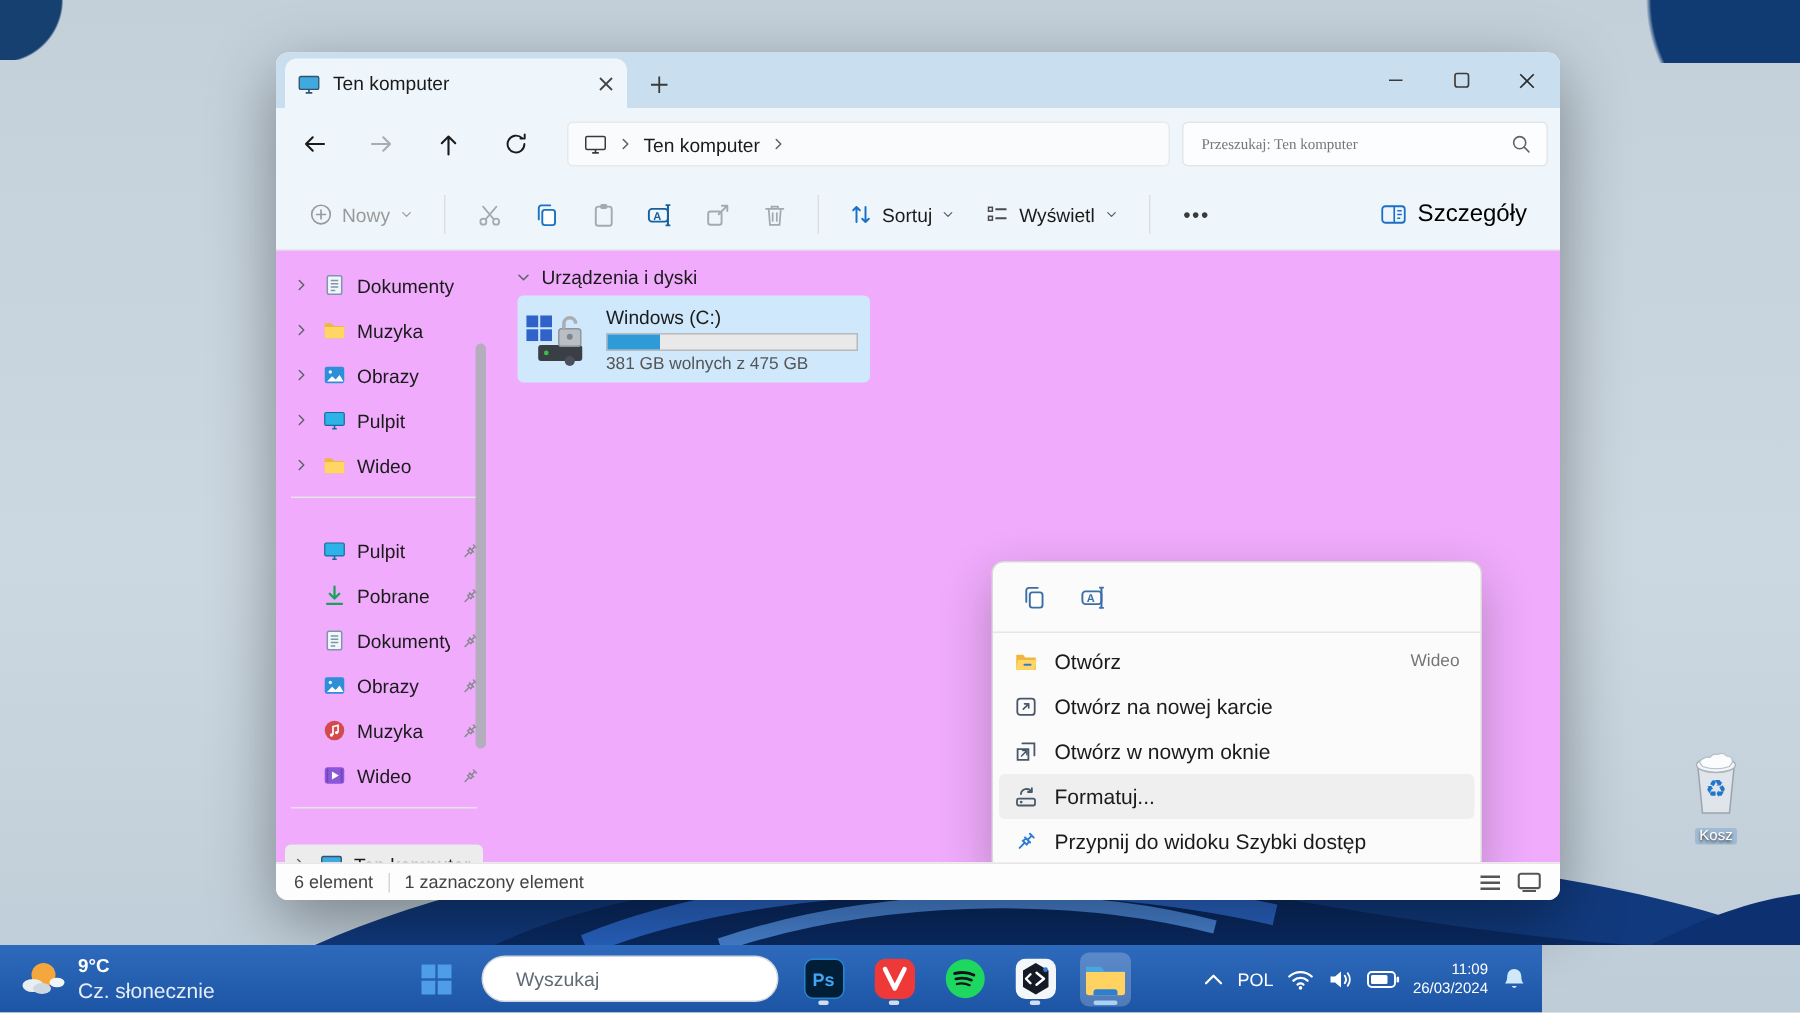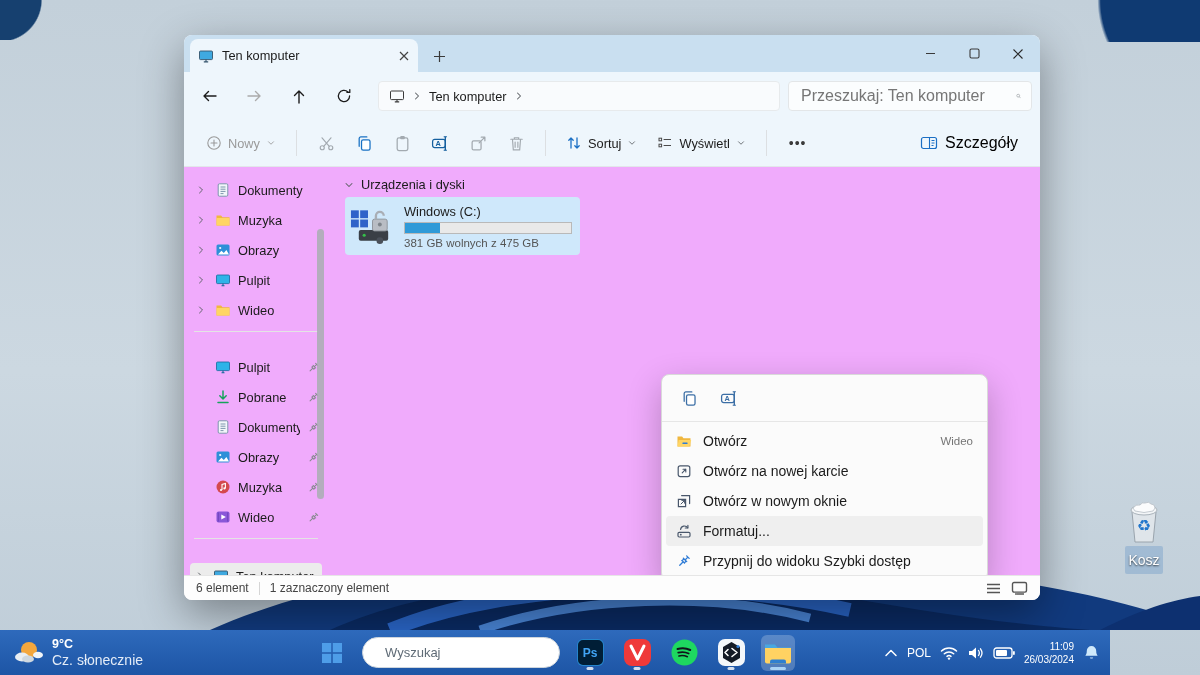--- a/index.html
+++ b/index.html
@@ -13,43 +13,43 @@
   
   .desktop{inset:0;background:linear-gradient(180deg,#c3d0da 0%,#ccd8e1 55%,#bfcdd8 100%)}
   .corner-tl{left:0;top:0;width:58px;height:40px;
     background:radial-gradient(circle at 0 0,#16406f 0%,#16406f 58%,rgba(22,64,111,0) 60%)}
   .corner-tr{right:0;top:0;width:160px;height:42px;
     background:radial-gradient(circle at 100% 0,#0f3a72 0%,#0f3a72 60%,rgba(15,58,114,0) 62%)}
   .bloom{left:150px;bottom:45px;width:1050px;height:90px}
 
   
   .bin{left:1118px;top:500px;width:52px;height:74px;text-align:center}
-  .bin-label{margin-top:2px;font-size:14px;color:#fff;text-shadow:0 1px 2px rgba(0,0,0,.7);
-    background:rgba(96,146,199,.35);border-radius:2px;display:inline-block;padding:6px 3px}
+  .bin-label{margin-top:8px;font-size:10px;color:#fff;text-shadow:0 1px 2px rgba(0,0,0,.7);
+    background:rgba(96,146,199,.35);border-radius:2px;display:inline-block;padding:0 3px}
 
   
   .window{left:184px;top:35px;width:856px;height:565px;border-radius:8px;overflow:hidden;
     background:#fdfdfd;box-shadow:0 14px 44px rgba(0,0,0,.38);}
   .tabbar{left:0;top:0;right:0;height:37px;background:#c9dff0}
   .tab{left:6px;top:4px;width:228px;height:33px;background:#eef6fc;border-radius:8px 8px 0 0;
     display:flex;align-items:center;padding:0 8px;box-sizing:border-box;gap:8px}
   .tab-title{font-size:12.8px;color:#1b1b1b;flex:1}
   .newtab{left:244px;top:10px;width:22px;height:22px;display:flex;align-items:center;justify-content:center;border-radius:4px}
   .winctl{top:0;right:0;height:37px;display:flex}
   .winctl>div{width:44px;height:100%;display:flex;align-items:center;justify-content:center}
 
   .navbar{left:0;top:37px;right:0;height:48px;background:#eef6fc}
   .navbtn{width:34px;height:34px;display:flex;align-items:center;justify-content:center;border-radius:4px}
   .crumbbar{left:194px;top:9px;width:402px;height:30px;background:#f9fbfd;border:1px solid #e7eaec;
     border-radius:4px;box-sizing:border-box;display:flex;align-items:center;gap:6px;padding:0 10px}
   .crumb-label{font-size:12.8px;color:#1b1b1b}
   .searchbox{left:604px;top:9px;width:244px;height:30px;background:#fbfdfe;border:1px solid #e3e6e8;
     border-radius:4px;box-sizing:border-box;display:flex;align-items:center;padding:0 10px;gap:6px}
-  .searchbox input{flex:1;border:0;outline:0;background:transparent;font-size:16px;color:#444;
-    font-family:Liberation Sans, sans-serif}
+  .searchbox input{flex:1;border:0;outline:0;background:transparent;font-size:10px;color:#444;
+    font-family:Liberation Serif, serif}
   .searchbox input::placeholder{color:#767676;opacity:1}
 
   .toolbar{left:0;top:85px;right:0;height:47px;background:#eef6fc;border-bottom:1px solid #e2e7ea;
     display:flex;align-items:center;padding:0 14px;box-sizing:border-box;gap:4px}
   .tbtn{display:flex;align-items:center;gap:6px;padding:6px 8px;border-radius:4px}
   .tbtn .lbl{font-size:12.8px;color:#1b1b1b}
   .tbtn.disabled .lbl{color:#9a9a9a}
   .tsep{width:1px;height:26px;background:#dcdfe2;margin:0 8px}
   .ticon{width:34px;height:32px;display:flex;align-items:center;justify-content:center;border-radius:4px}
   .tmore{font-size:14px;color:#3a3a3a;letter-spacing:1px;padding:0 10px}
@@ -90,21 +90,21 @@
   .mlabel{font-size:14px;color:#1b1b1b;white-space:nowrap}
   .mshort{margin-left:auto;font-size:11.5px;color:#757575}
 
   
   .statusbar{left:0;right:0;bottom:0;height:25px;background:#fdfdfd;border-top:1px solid #e6e6e6;
     display:flex;align-items:center;padding:0 12px;box-sizing:border-box;font-size:12px;color:#444}
   .stdiv{width:1px;height:13px;background:#d5d5d5;margin:0 10px}
   .stviews{margin-left:auto;display:flex;gap:10px;align-items:center}
 
   
-  .taskbar{left:0;bottom:0;width:1110px;height:45px;
+  .taskbar{left:0;bottom:0;width:1028px;height:45px;
     background:linear-gradient(180deg,#2e6abc,#1d55a5);display:flex;align-items:center}
   .weather{position:absolute;left:12px;display:flex;align-items:center;gap:8px}
   .wtemp{font-size:12.5px;color:#fff;font-weight:bold;line-height:1.2}
   .wcond{font-size:14px;color:#e4ecf7;line-height:1.2}
   .centerapps{margin:0 auto;display:flex;align-items:center;gap:13px}
   .appbtn{position:relative;width:34px;height:36px;display:flex;align-items:center;justify-content:center;border-radius:6px}
   .appbtn.active{background:rgba(255,255,255,.22)}
   .dash{position:absolute;bottom:1px;left:50%;transform:translateX(-50%);width:7px;height:3px;
     border-radius:2px;background:rgba(255,255,255,.8)}
   .dash.wide{width:16px;background:#a9d2f5}

